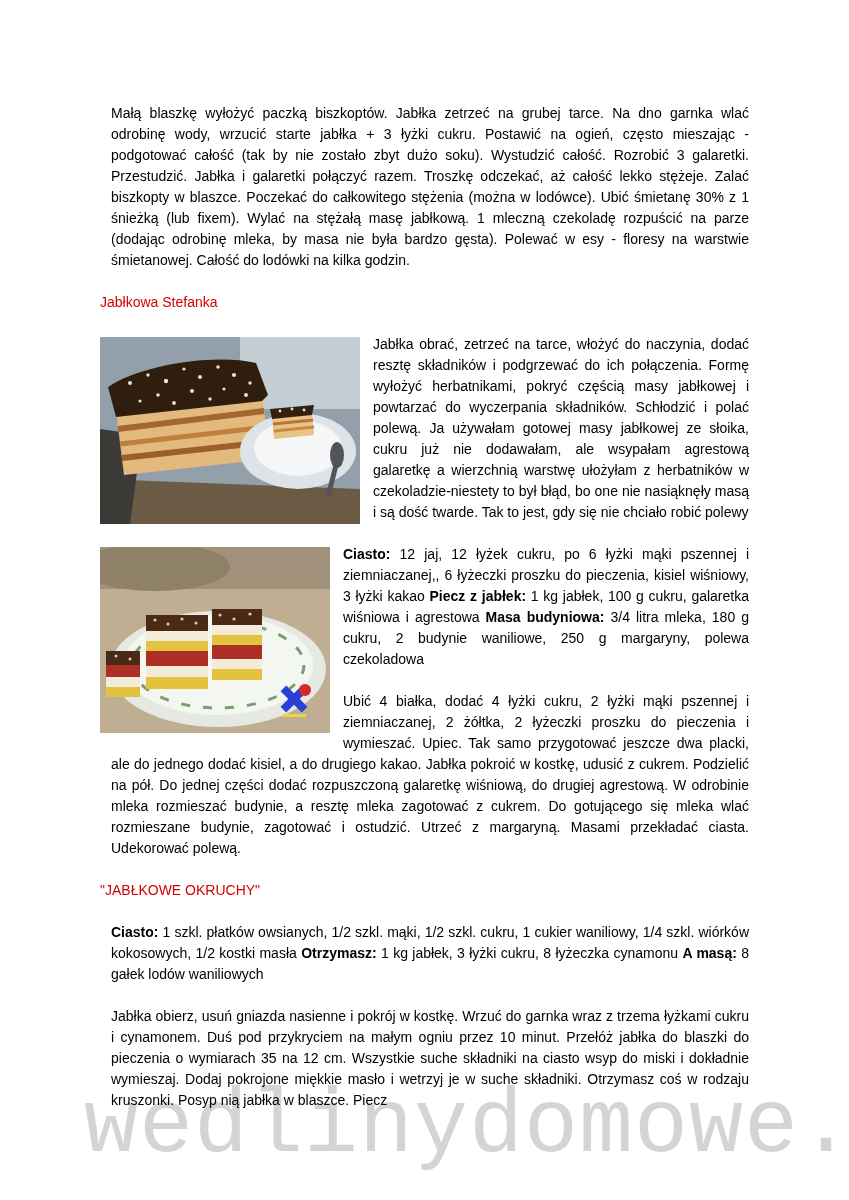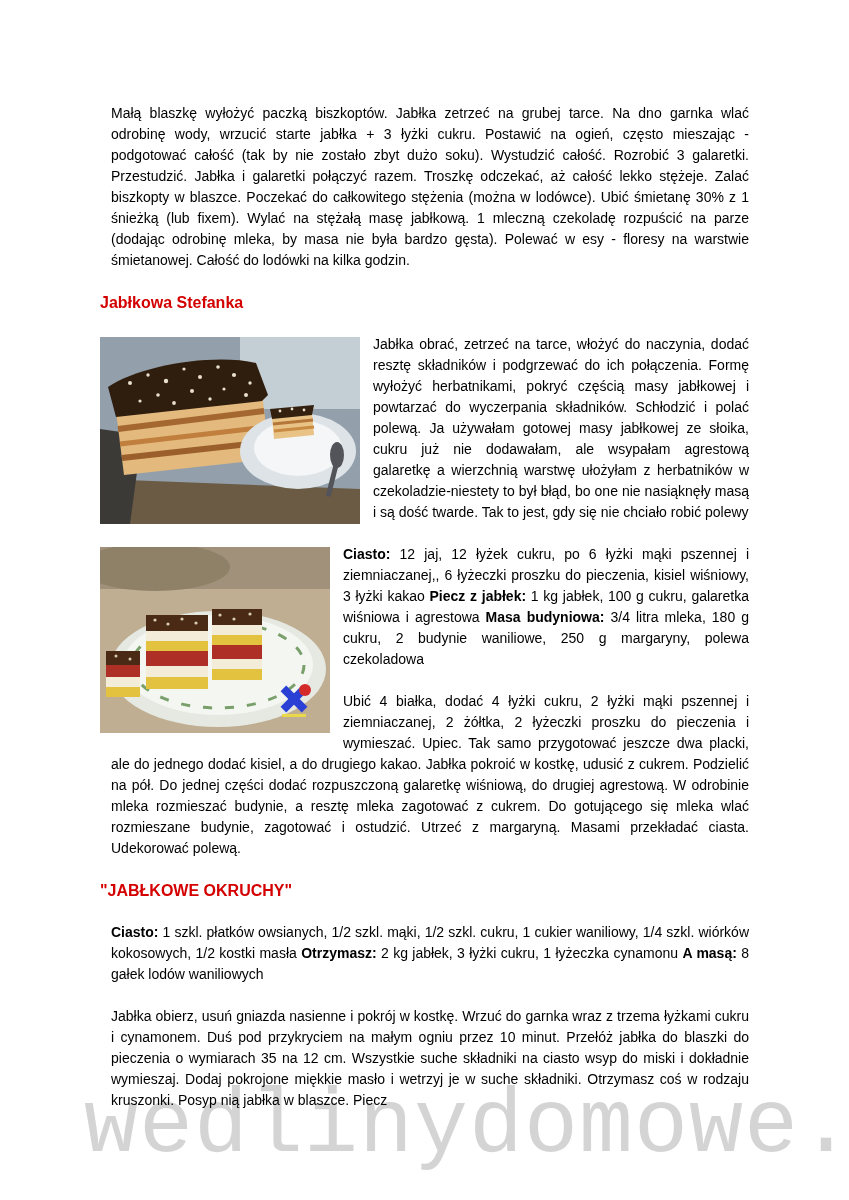--- a/index.html
+++ b/index.html
@@ -19,23 +19,23 @@
     padding: 103px 100px 0 100px;
     font-size: 14px;
     line-height: 21px;
   }
   p.para {
     margin: 0 0 21px 11px;
     text-align: justify;
   }
   h2.heading {
     margin: 0 0 21px 0;
-    font-size: 16px;
+    font-size: 14px;
     line-height: 21px;
-    font-weight: bold;
+    font-weight: normal;
     color: #d40000;
     clear: both;
     text-align: left;
   }
   .photo { float: left; }
   .photo1 { margin: 3px 13px 18px 0; }
   .photo2 { margin: 3px 13px 8px 0; }
   .photo svg { display: block; }
   .watermark {
     position: absolute;
@@ -175,18 +175,18 @@
           </g>
         </svg>
       </div>
       <p class="para"><b>Ciasto:</b><span> 12 jaj, 12 łyżek cukru, po 6 łyżki mąki pszennej i ziemniaczanej,, 6 łyżeczki proszku do pieczenia, kisiel wiśniowy, 3 łyżki kakao </span><b>Piecz z jabłek:</b><span> 1 kg jabłek, 100 g cukru, galaretka wiśniowa i agrestowa </span><b>Masa budyniowa:</b><span> 3/4 litra mleka, 180 g cukru, 2 budynie waniliowe, 250 g margaryny, polewa czekoladowa</span></p>
       <p class="para">Ubić 4 białka, dodać 4 łyżki cukru, 2 łyżki mąki pszennej i ziemniaczanej, 2 żółtka, 2 łyżeczki proszku do pieczenia i wymieszać. Upiec. Tak samo przygotować jeszcze dwa placki, ale do jednego dodać kisiel, a do drugiego kakao. Jabłka pokroić w kostkę, udusić z cukrem. Podzielić na pół. Do jednej części dodać rozpuszczoną galaretkę wiśniową, do drugiej agrestową. W odrobinie mleka rozmieszać budynie, a resztę mleka zagotować z cukrem. Do gotującego się mleka wlać rozmieszane budynie, zagotować i ostudzić. Utrzeć z margaryną. Masami przekładać ciasta. Udekorować polewą.</p>
     </div>
 
     <h2 class="heading">"JABŁKOWE OKRUCHY"</h2>
 
     <div class="recipe">
-      <p class="para"><b>Ciasto:</b><span> 1 szkl. płatków owsianych, 1/2 szkl. mąki, 1/2 szkl. cukru, 1 cukier waniliowy, 1/4 szkl. wiórków kokosowych, 1/2 kostki masła </span><b>Otrzymasz:</b><span> 2 kg jabłek, 3 łyżki cukru, 1 łyżeczka cynamonu </span><b>A masą:</b><span> 8 gałek lodów waniliowych</span></p>
+      <p class="para"><b>Ciasto:</b><span> 1 szkl. płatków owsianych, 1/2 szkl. mąki, 1/2 szkl. cukru, 1 cukier waniliowy, 1/4 szkl. wiórków kokosowych, 1/2 kostki masła </span><b>Otrzymasz:</b><span> 1 kg jabłek, 3 łyżki cukru, 8 łyżeczka cynamonu </span><b>A masą:</b><span> 8 gałek lodów waniliowych</span></p>
       <p class="para">Jabłka obierz, usuń gniazda nasienne i pokrój w kostkę. Wrzuć do garnka wraz z trzema łyżkami cukru i cynamonem. Duś pod przykryciem na małym ogniu przez 10 minut. Przełóż jabłka do blaszki do pieczenia o wymiarach 35 na 12 cm. Wszystkie suche składniki na ciasto wsyp do miski i dokładnie wymieszaj. Dodaj pokrojone miękkie masło i wetrzyj je w suche składniki. Otrzymasz coś w rodzaju kruszonki. Posyp nią jabłka w blaszce. Piecz</p>
     </div>
 
   </div>
 </div>
 
 </body></html>

